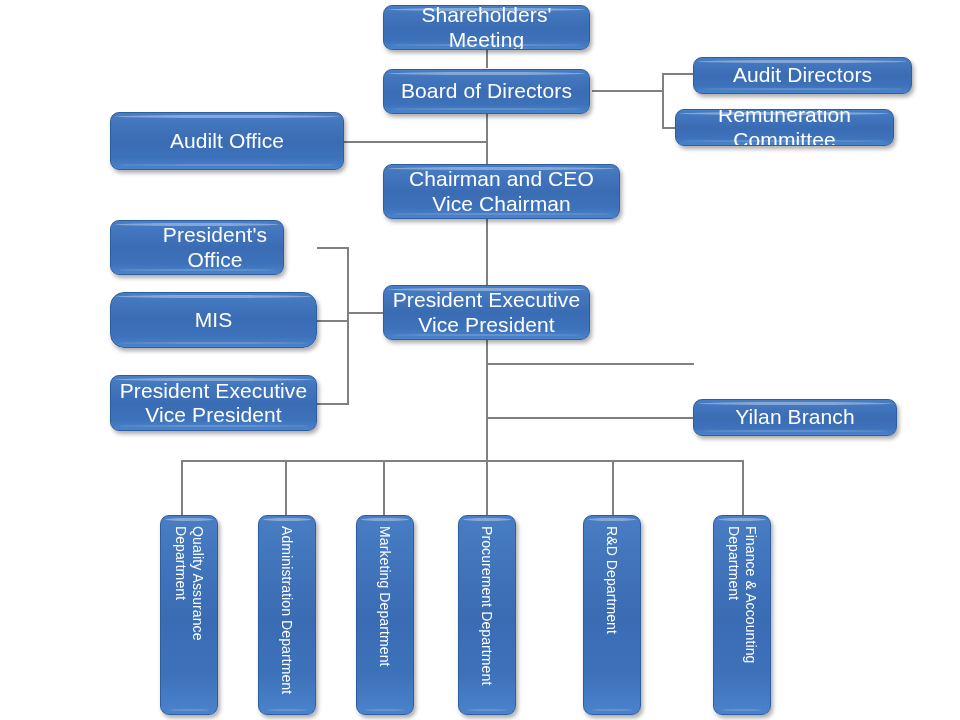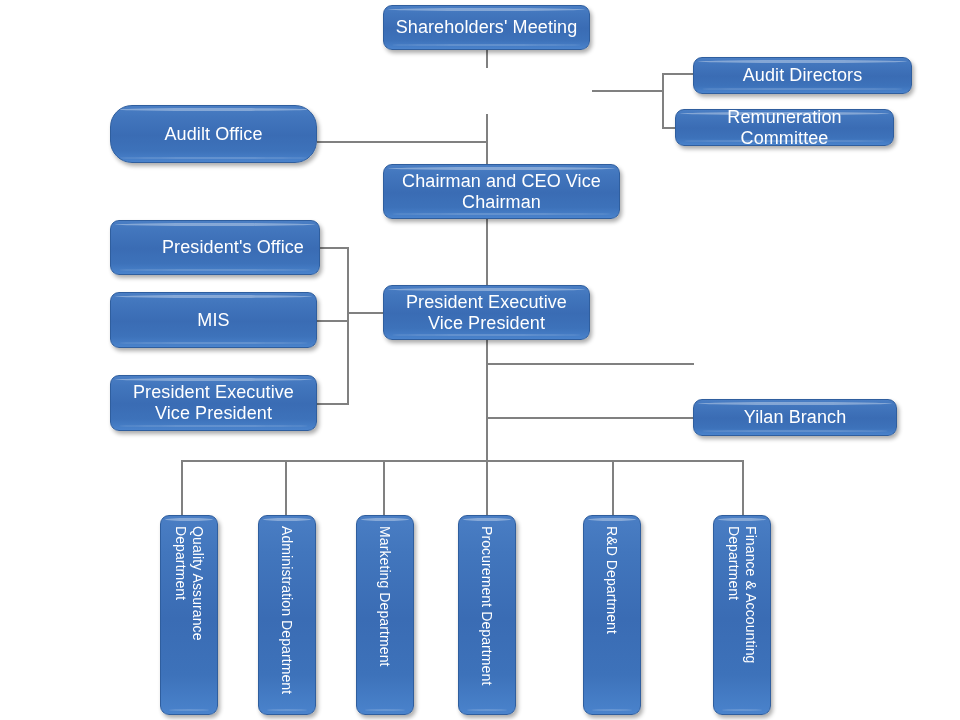--- a/index.html
+++ b/index.html
@@ -69,21 +69,21 @@
   .node .label {
     position: relative;
     z-index: 2;
     line-height: 1.16;
     padding: 0 6px;
     font-size: 15px;
     letter-spacing: 0.1px;
   }
 
   
-  .node.horiz .label { font-size: 18px; }
+  .node.horiz .label { font-size: 21px; }
 
   
   .node.vert {
     align-items: flex-start;
     justify-content: center;
     padding-top: 10px;
   }
   .node.vert .label {
     writing-mode: vertical-rl;
     text-orientation: mixed;
@@ -129,42 +129,45 @@
   <div class="line v" style="left:285px; top:460px; height:56px;"></div>
   <div class="line v" style="left:383px; top:460px; height:56px;"></div>
   <div class="line v" style="left:486px; top:460px; height:56px;"></div>
   <div class="line v" style="left:612px; top:460px; height:56px;"></div>
   <div class="line v" style="left:742px; top:460px; height:56px;"></div>
 
   <div class="node horiz" style="left:383px; top:5px; width:207px; height:45px;">
     <span class="label">Shareholders' Meeting</span>
   </div>
 
+  <div class="node horiz" style="left:383px; top:69px; width:207px; height:45px;">
+    <span class="label">Board of Directors</span>
+  </div>
 
   <div class="node horiz" style="left:693px; top:57px; width:219px; height:37px;">
     <span class="label">Audit Directors</span>
   </div>
 
   <div class="node horiz" style="left:675px; top:109px; width:219px; height:37px;">
     <span class="label">Remuneration Committee</span>
   </div>
 
-  <div class="node horiz" style="left:110px; top:105px; width:207px; height:58px;border-radius:22px;">
+  <div class="node horiz" style="left:110px; top:112px; width:234px; height:58px;">
     <span class="label">Audilt Office</span>
   </div>
 
   <div class="node horiz" style="left:383px; top:164px; width:237px; height:55px;">
     <span class="label">Chairman and CEO Vice Chairman</span>
   </div>
 
-  <div class="node horiz" style="left:110px; top:220px; width:210px; height:55px;padding-left:36px;">
+  <div class="node horiz" style="left:110px; top:220px; width:174px; height:55px;padding-left:36px;">
     <span class="label">President's Office</span>
   </div>
 
-  <div class="node horiz" style="left:110px; top:292px; width:207px; height:56px;">
+  <div class="node horiz" style="left:110px; top:292px; width:207px; height:56px;border-radius:14px;">
     <span class="label">MIS</span>
   </div>
 
   <div class="node horiz" style="left:110px; top:375px; width:207px; height:56px;">
     <span class="label">President Executive Vice President</span>
   </div>
 
   <div class="node horiz" style="left:383px; top:285px; width:207px; height:55px;">
     <span class="label">President Executive Vice President</span>
   </div>

